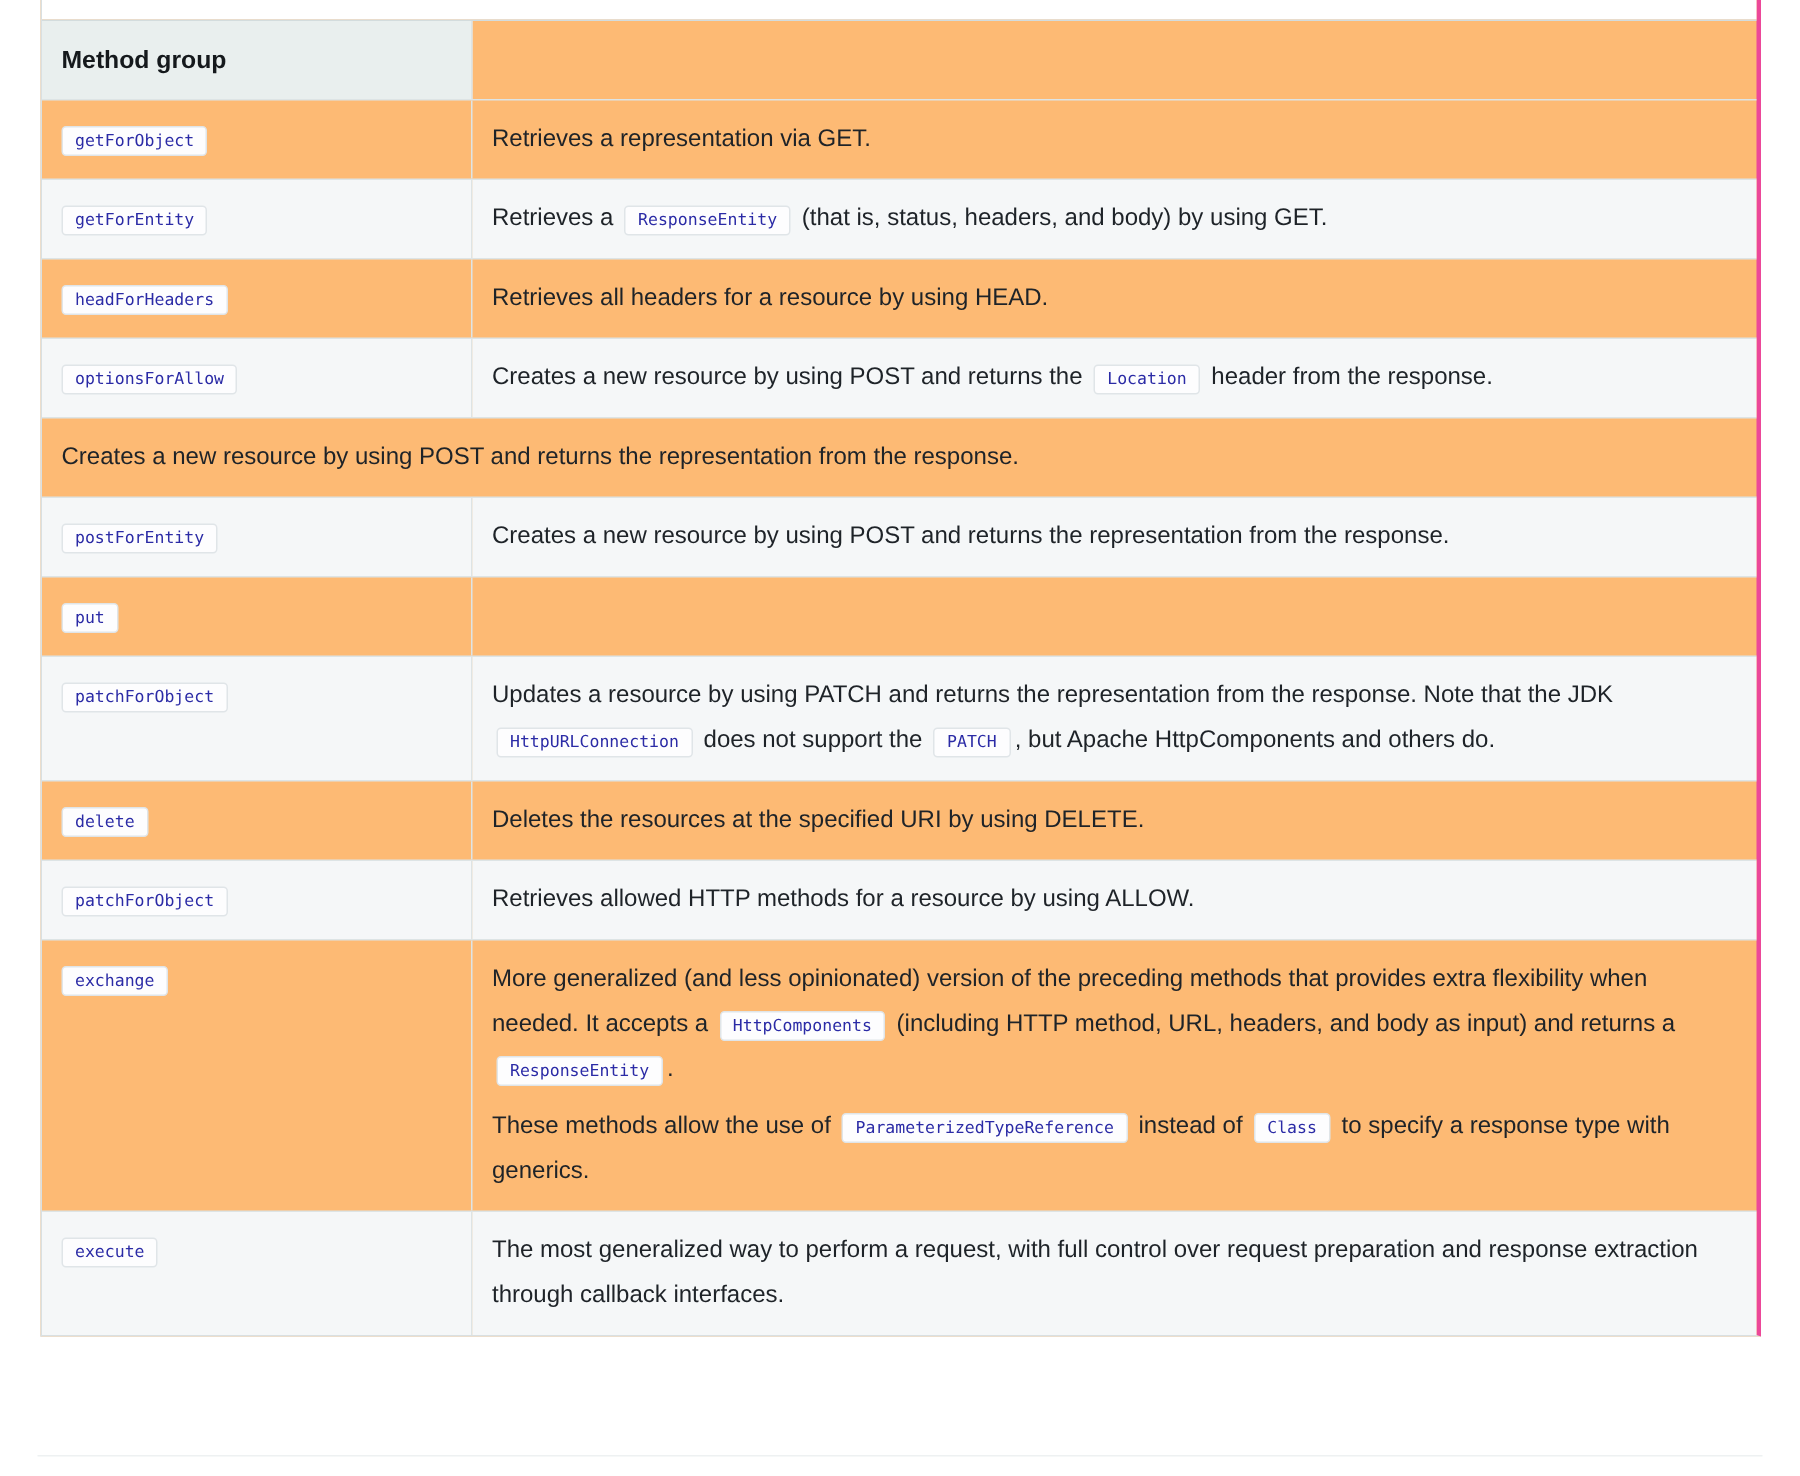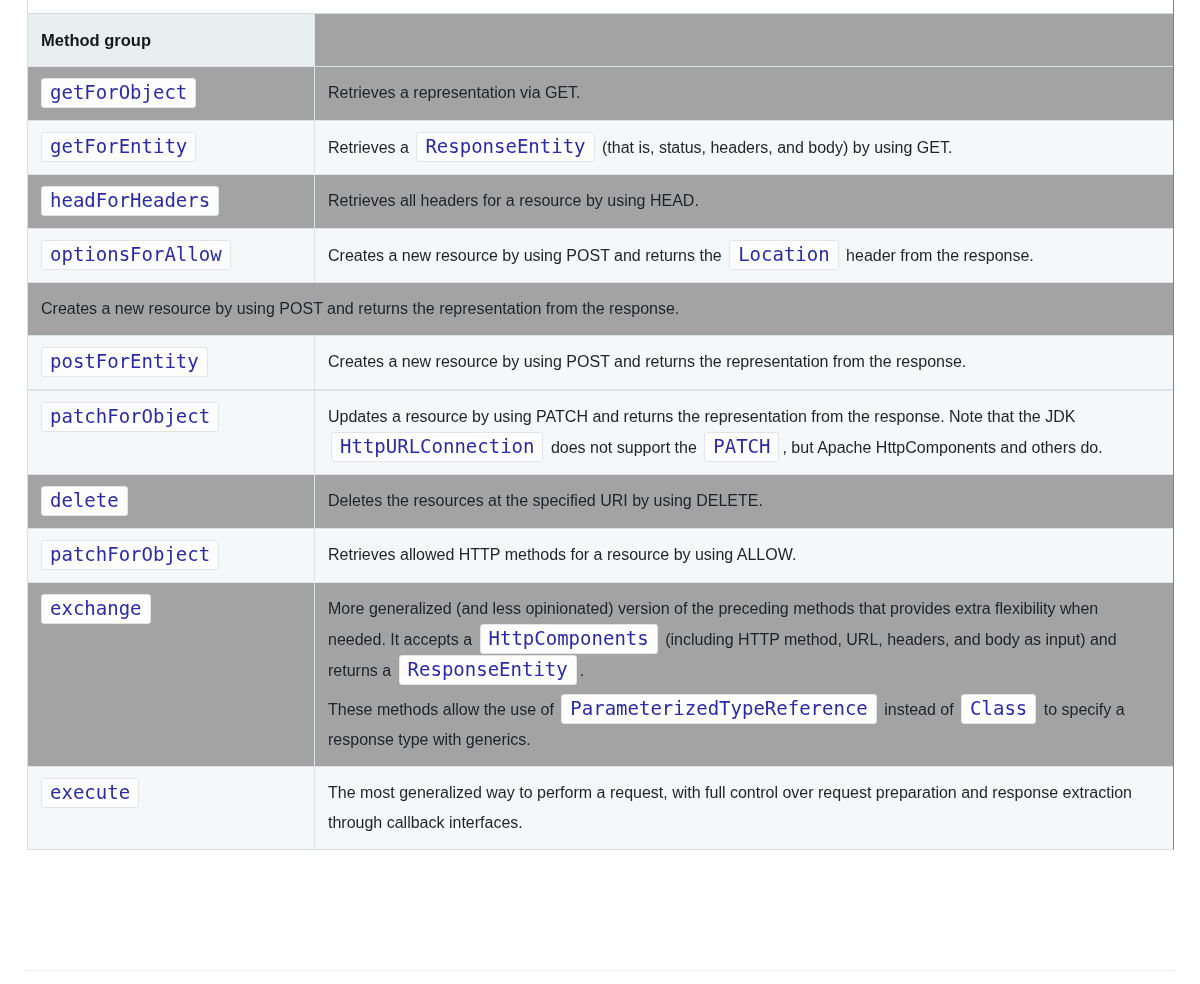--- a/index.html
+++ b/index.html
@@ -16,23 +16,23 @@
     color: #1e2328;
     font-size: 16px;
   }
   .table-frame {
     position: absolute;
     left: 27px;
     top: 0;
     width: 1147px;
     box-sizing: border-box;
     border-left: 1px solid #d9e0e2;
-    border-right: 1px solid #ec4899;
+    border-right: 3px solid #ec4899;
     border-bottom: 1px solid #d9e0e2;
-    background: #a3a3a3;
+    background: #fdba74;
   }
   .frame-top-spacer {
     height: 13px;
     background: #ffffff;
   }
   .t-row {
     display: flex;
     align-items: stretch;
     border-top: 1px solid #dde4e5;
   }
@@ -58,21 +58,21 @@
     background: #e9efee;
     font-weight: 700;
     color: #15191c;
     font-size: 16.5px;
   }
   .body-row.alt .cell {
     background: #f5f7f8;
   }
   .code-box {
     font-family: "DejaVu Sans Mono", monospace;
-    font-size: 19px;
+    font-size: 11px;
     color: #2b2ba6;
     background: #fdfdfe;
     border: 1px solid #e0e5e8;
     border-radius: 3px;
     padding: 2px 8px 3px 8px;
     white-space: nowrap;
     line-height: 1.2;
     display: inline-block;
   }
   .col-desc .code-box {
@@ -131,20 +131,21 @@
           <p class="desc-para">Creates a new resource by using POST and returns the representation from the response.</p>
         </div>
       </div>
       <div class="t-row body-row alt">
         <div class="cell col-method"><code class="code-box">postForEntity</code></div>
         <div class="cell col-desc">
           <p class="desc-para">Creates a new resource by using POST and returns the representation from the response.</p>
         </div>
       </div>
       <div class="t-row body-row">
+        <div class="cell col-method"><code class="code-box">put</code></div>
       </div>
       <div class="t-row body-row alt">
         <div class="cell col-method"><code class="code-box">patchForObject</code></div>
         <div class="cell col-desc">
           <p class="desc-para">Updates a resource by using PATCH and returns the representation from the response. Note that the JDK <code class="code-box">HttpURLConnection</code> does not support the <code class="code-box">PATCH</code>, but Apache HttpComponents and others do.</p>
         </div>
       </div>
       <div class="t-row body-row">
         <div class="cell col-method"><code class="code-box">delete</code></div>
         <div class="cell col-desc">

